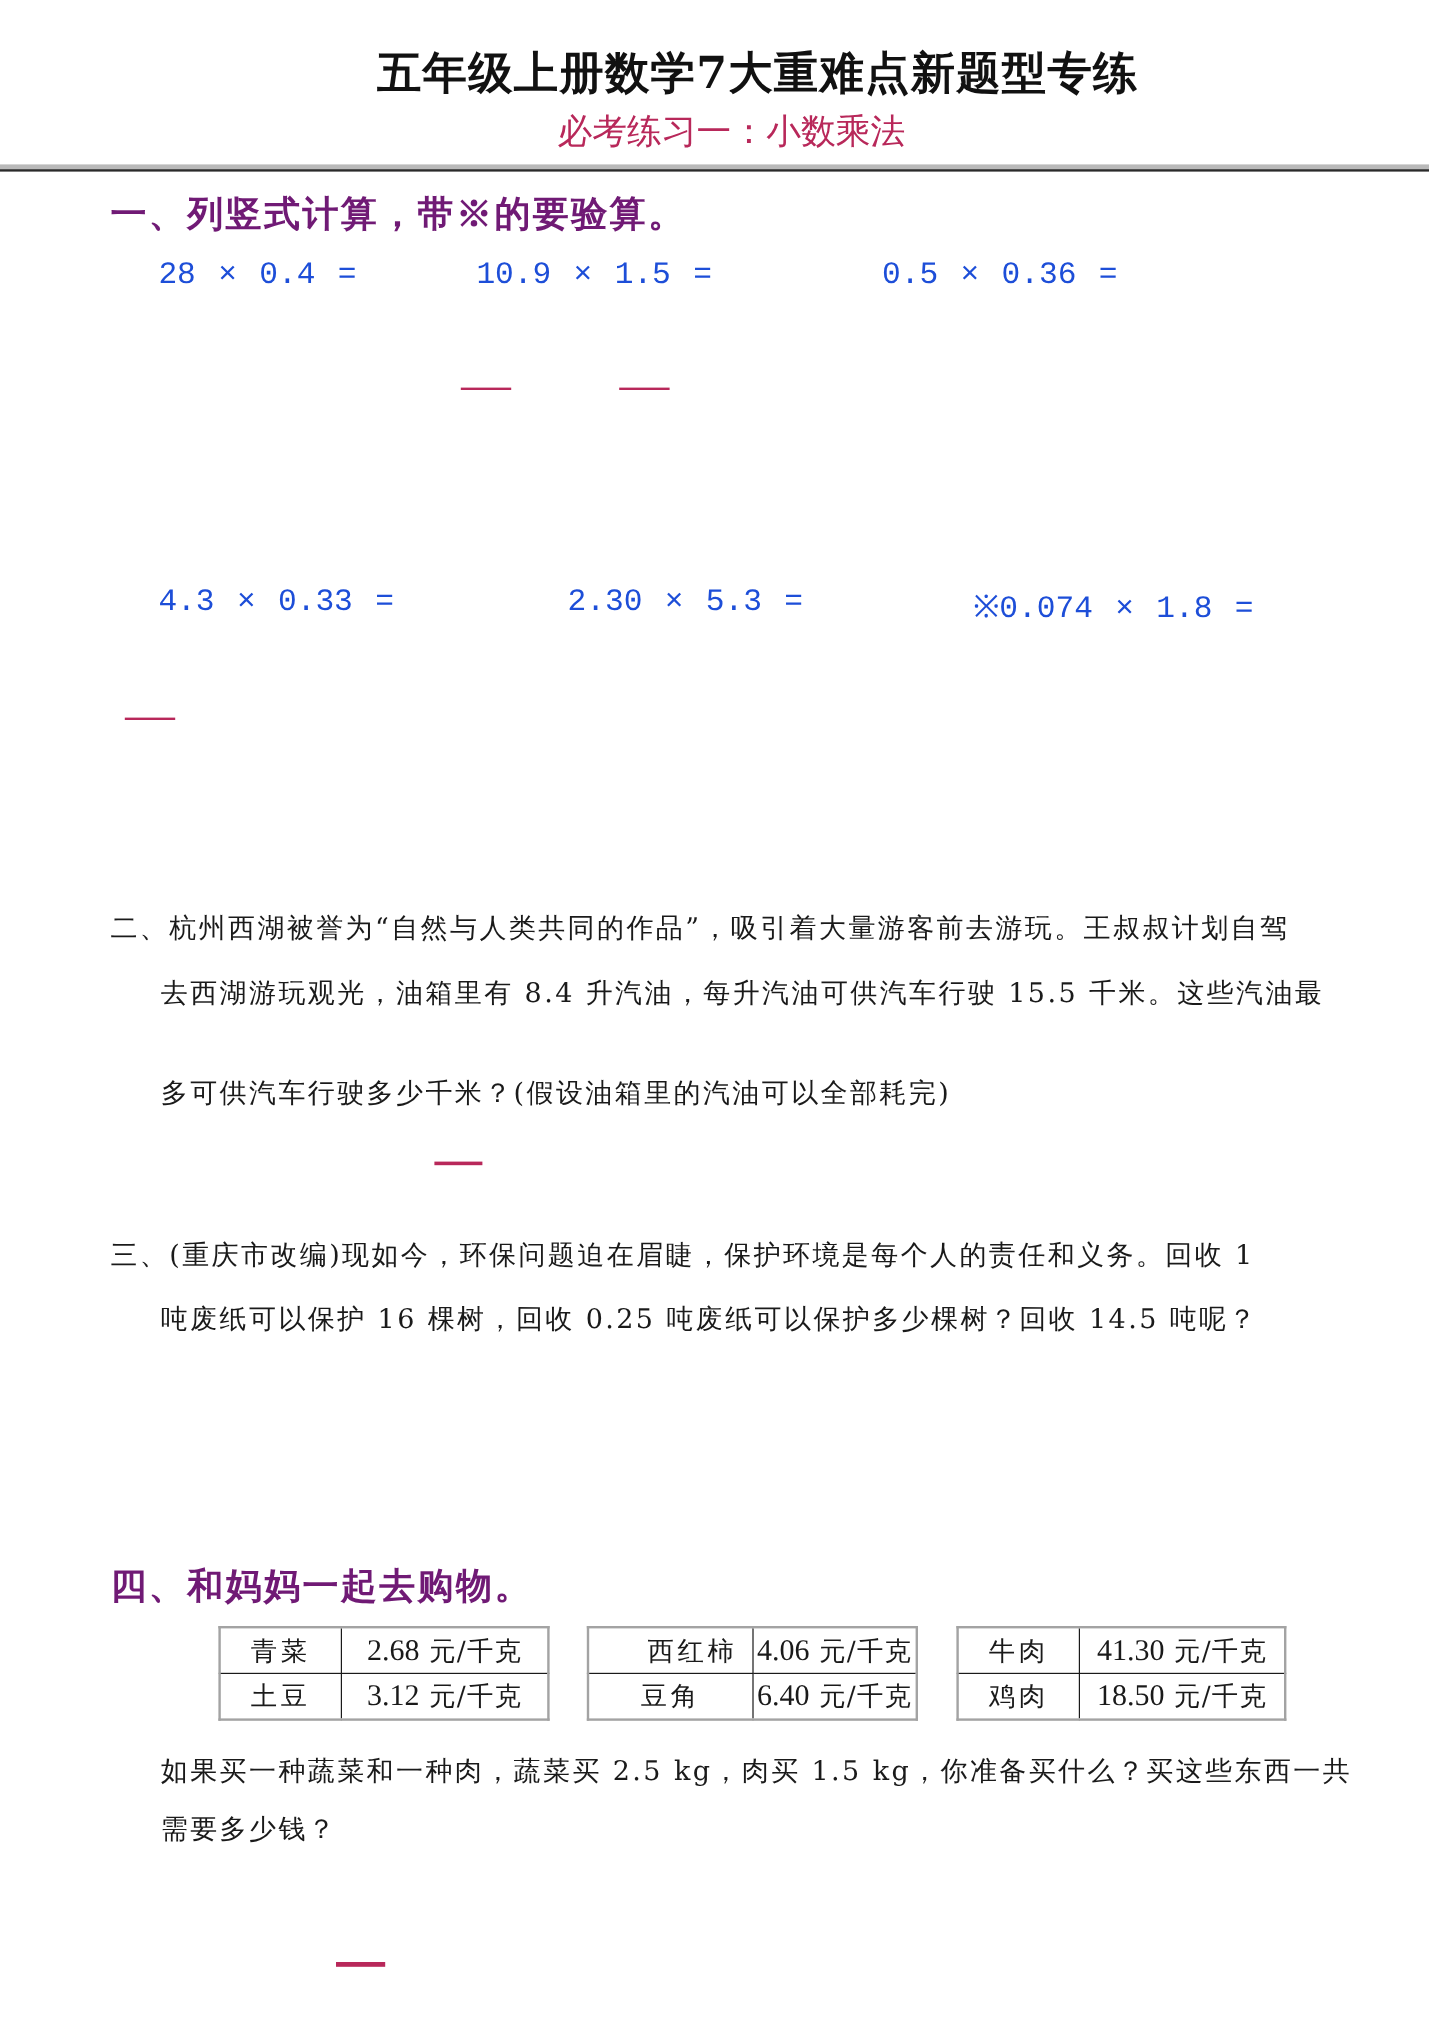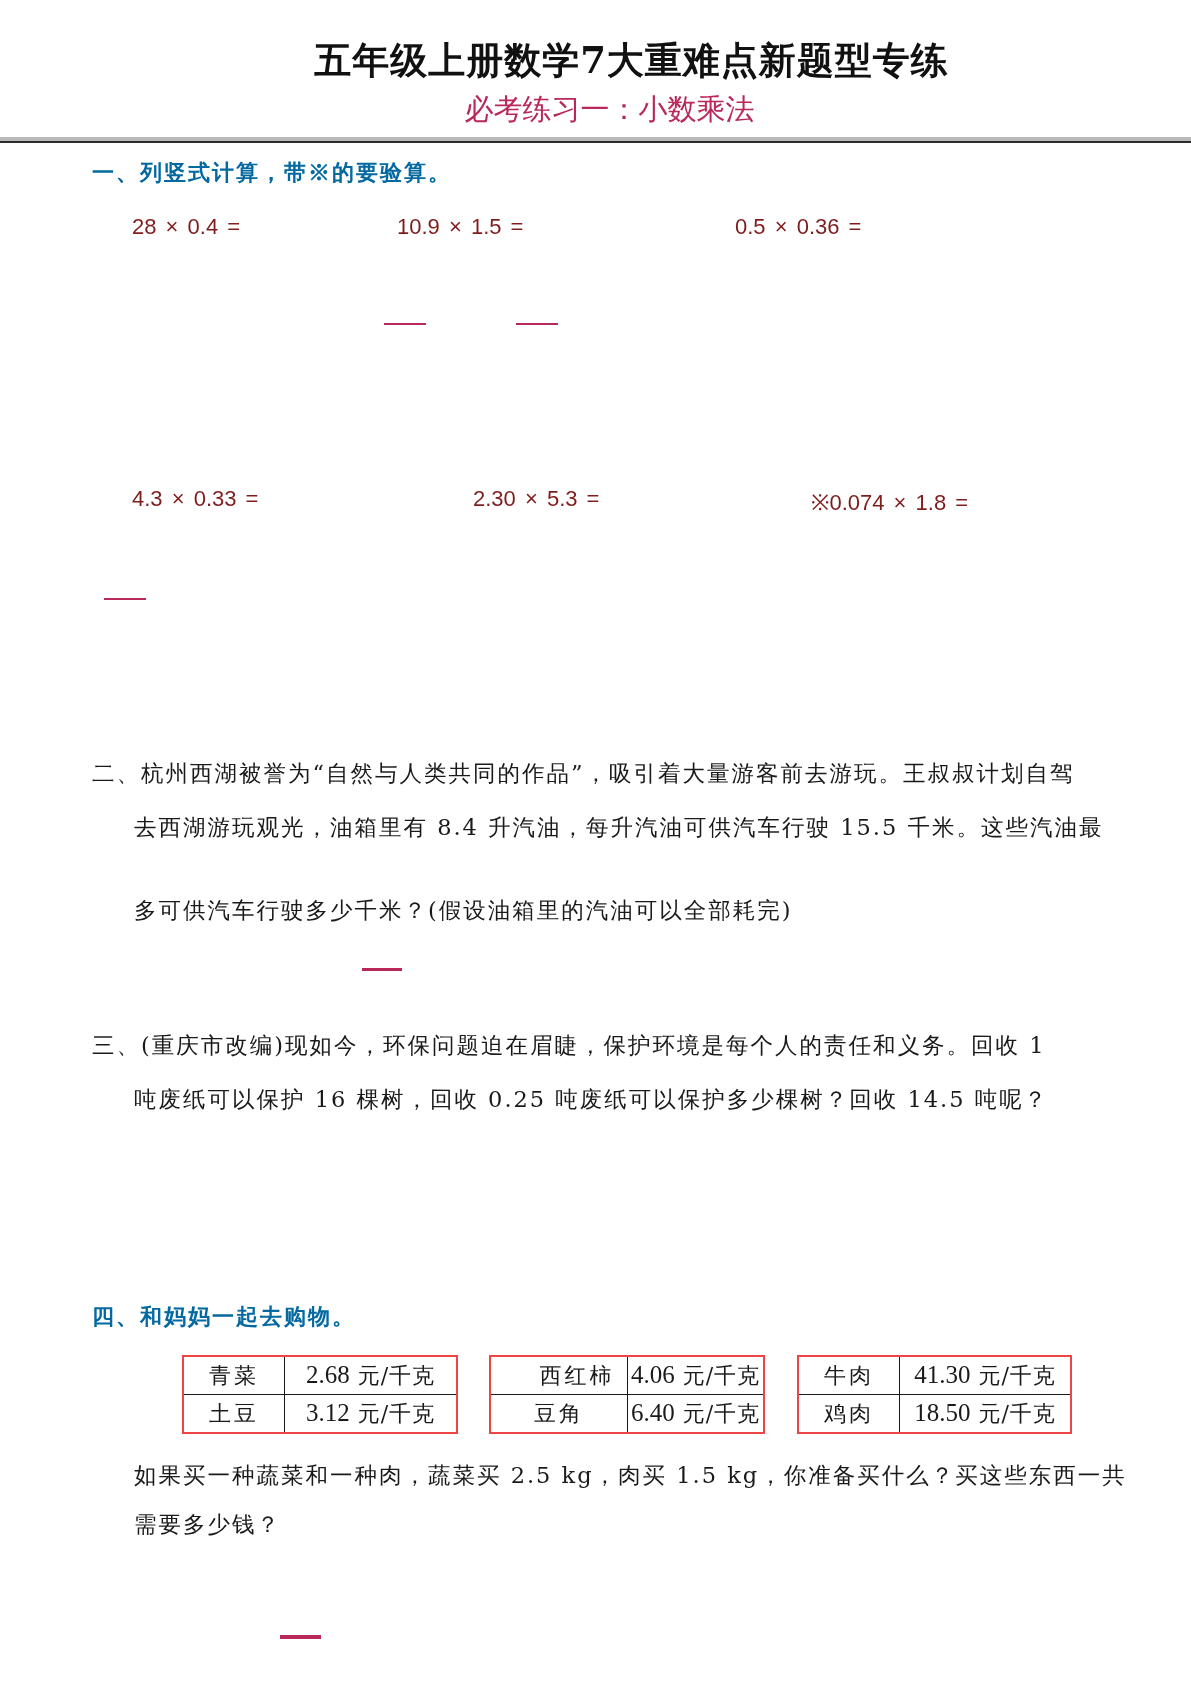--- a/index.html
+++ b/index.html
@@ -16,35 +16,35 @@
   .subtitle {
     left: 0; width: 1191px; top: 90px; text-align: center;
     font-size: 29px; color: #b8285a; padding-left: 28px; box-sizing: border-box;
     font-family: "DejaVu Serif", serif;
   }
   .rule-grey { left: 0; top: 137px; width: 1191px; height: 4px; background: #b9b9b9; }
   .rule-dark { left: 0; top: 141px; width: 1191px; height: 2px; background: #2a2a2a; }
 
   .heading {
     font-family: Liberation Sans, sans-serif;
-    font-weight: bold; font-size: 22px; letter-spacing: 2px; color: #0369a1;
+    font-weight: bold; font-size: 30px; letter-spacing: 2px; color: #701a75;
   }
   .expr {
-    font-family: Liberation Sans, sans-serif;
-    font-size: 22px; color: #7f1d1d; word-spacing: 3px;
+    font-family: Liberation Mono, monospace;
+    font-size: 26px; color: #1d4ed8; word-spacing: 3px;
   }
   .para {
     font-family: "DejaVu Serif", "Liberation Serif", serif;
     font-size: 22.5px; letter-spacing: 2px; color: #1a1a1a;
   }
   .mark { background: #b8285a; height: 2px; width: 6px; }
 
   table.price {
     position: absolute; border-collapse: collapse;
-    border: 2px solid #ef4444;
+    border: 2px solid #a3a3a3;
     font-family: "DejaVu Serif", "Liberation Serif", serif;
     font-size: 22px; color: #1a1a1a;
   }
   table.price td {
     border: 1.5px solid #1a1a1a; height: 37px; padding: 0; text-align: center;
     letter-spacing: 3px;
   }
   table.price td.price-cell { letter-spacing: 1px; }
   table.price td.price-cell .num { font-family: "Liberation Serif", serif; font-size: 25px; letter-spacing: 0; }
 </style>

